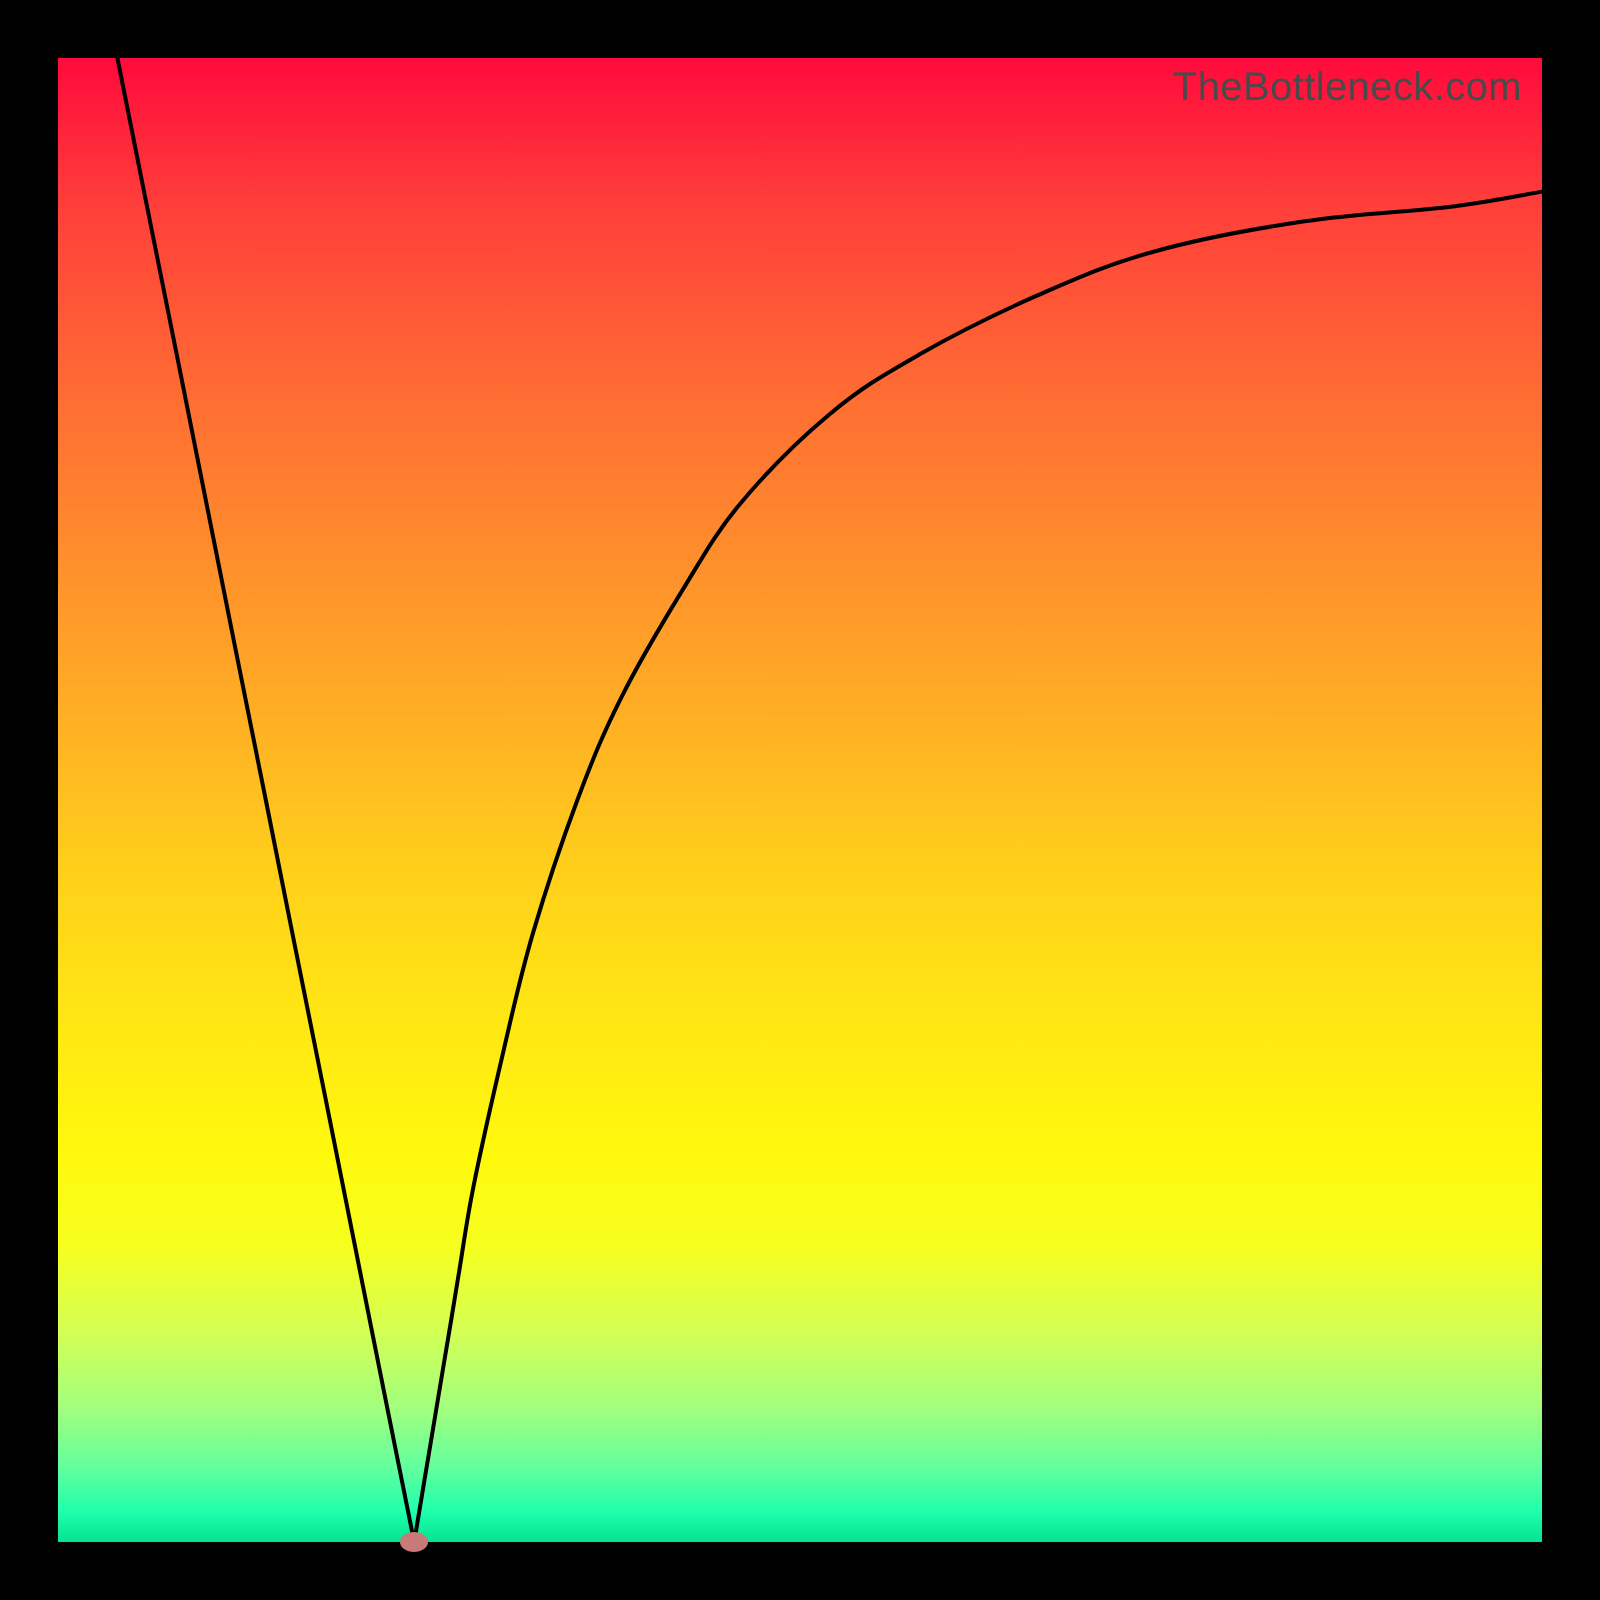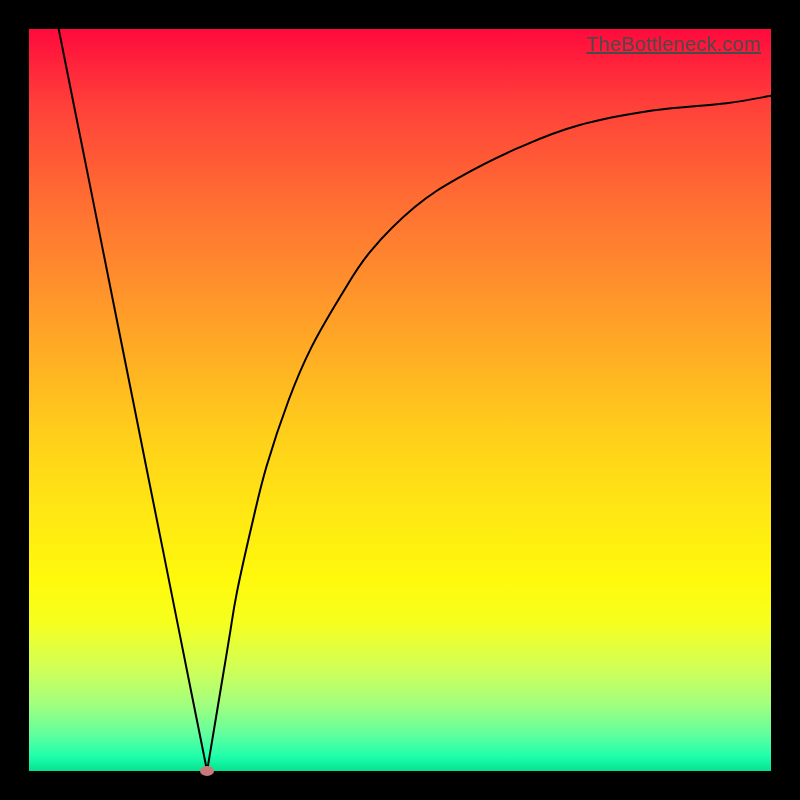--- a/index.html
+++ b/index.html
@@ -41,21 +41,20 @@
   }
   .watermark {
     position: absolute;
     top: 4px;
     right: 10px;
     color: #4a4a4a;
     font-size: 20px;
     font-weight: 500;
     letter-spacing: 0.2px;
     user-select: none;
-    text-decoration: underline;
   }
   svg.curve {
     position: absolute;
     left: 0;
     top: 0;
     width: 742px;
     height: 742px;
     overflow: visible;
   }
   .curve path {

